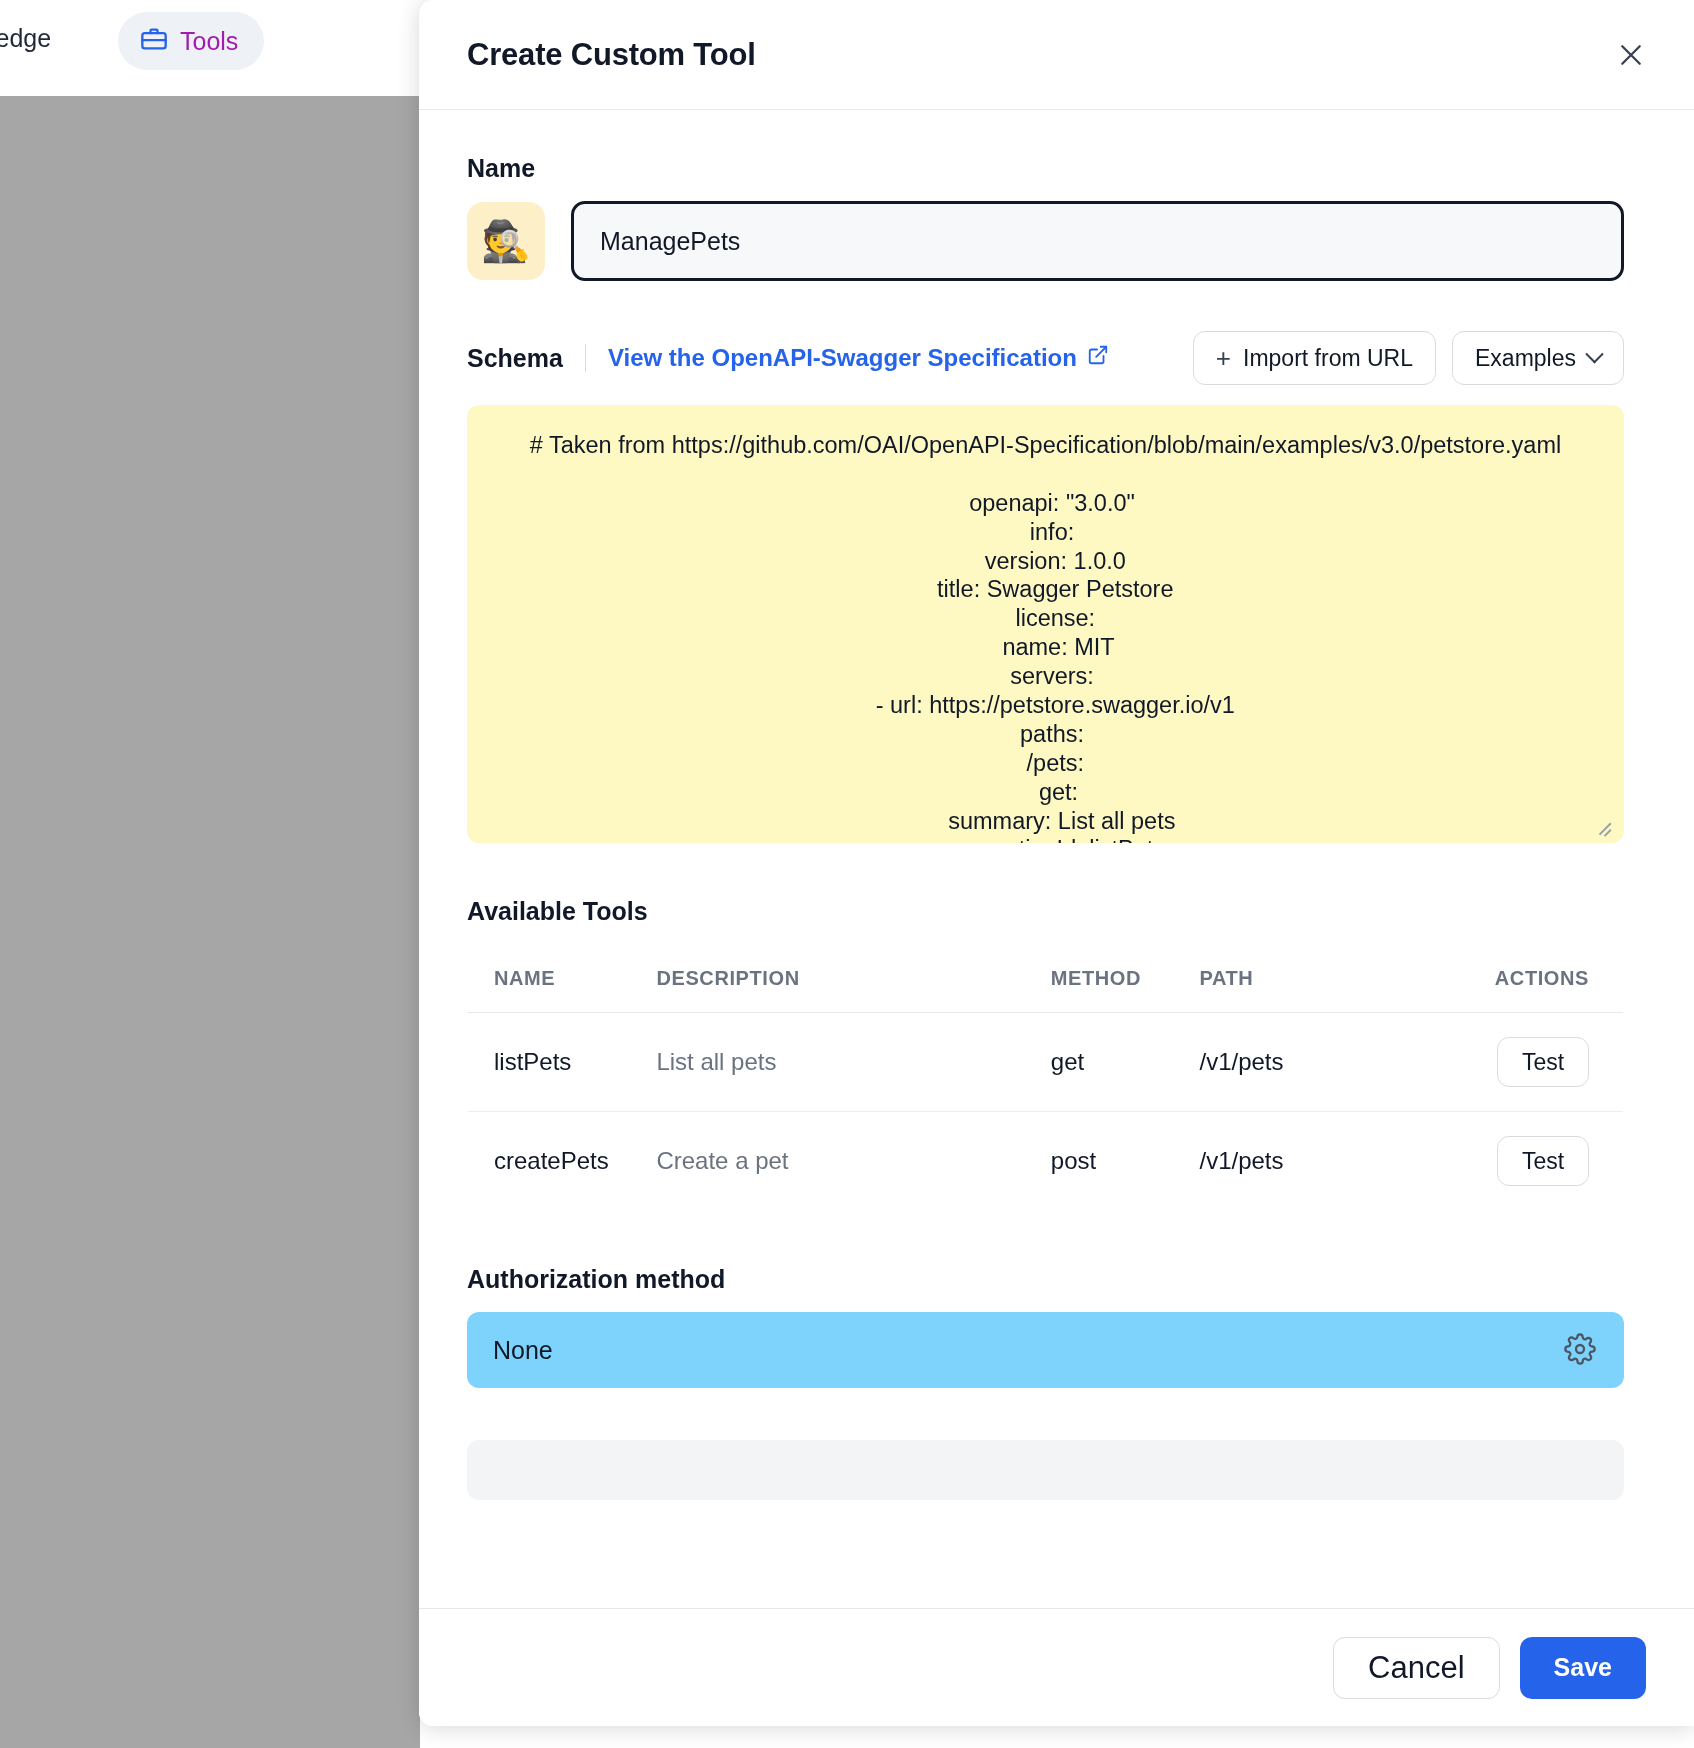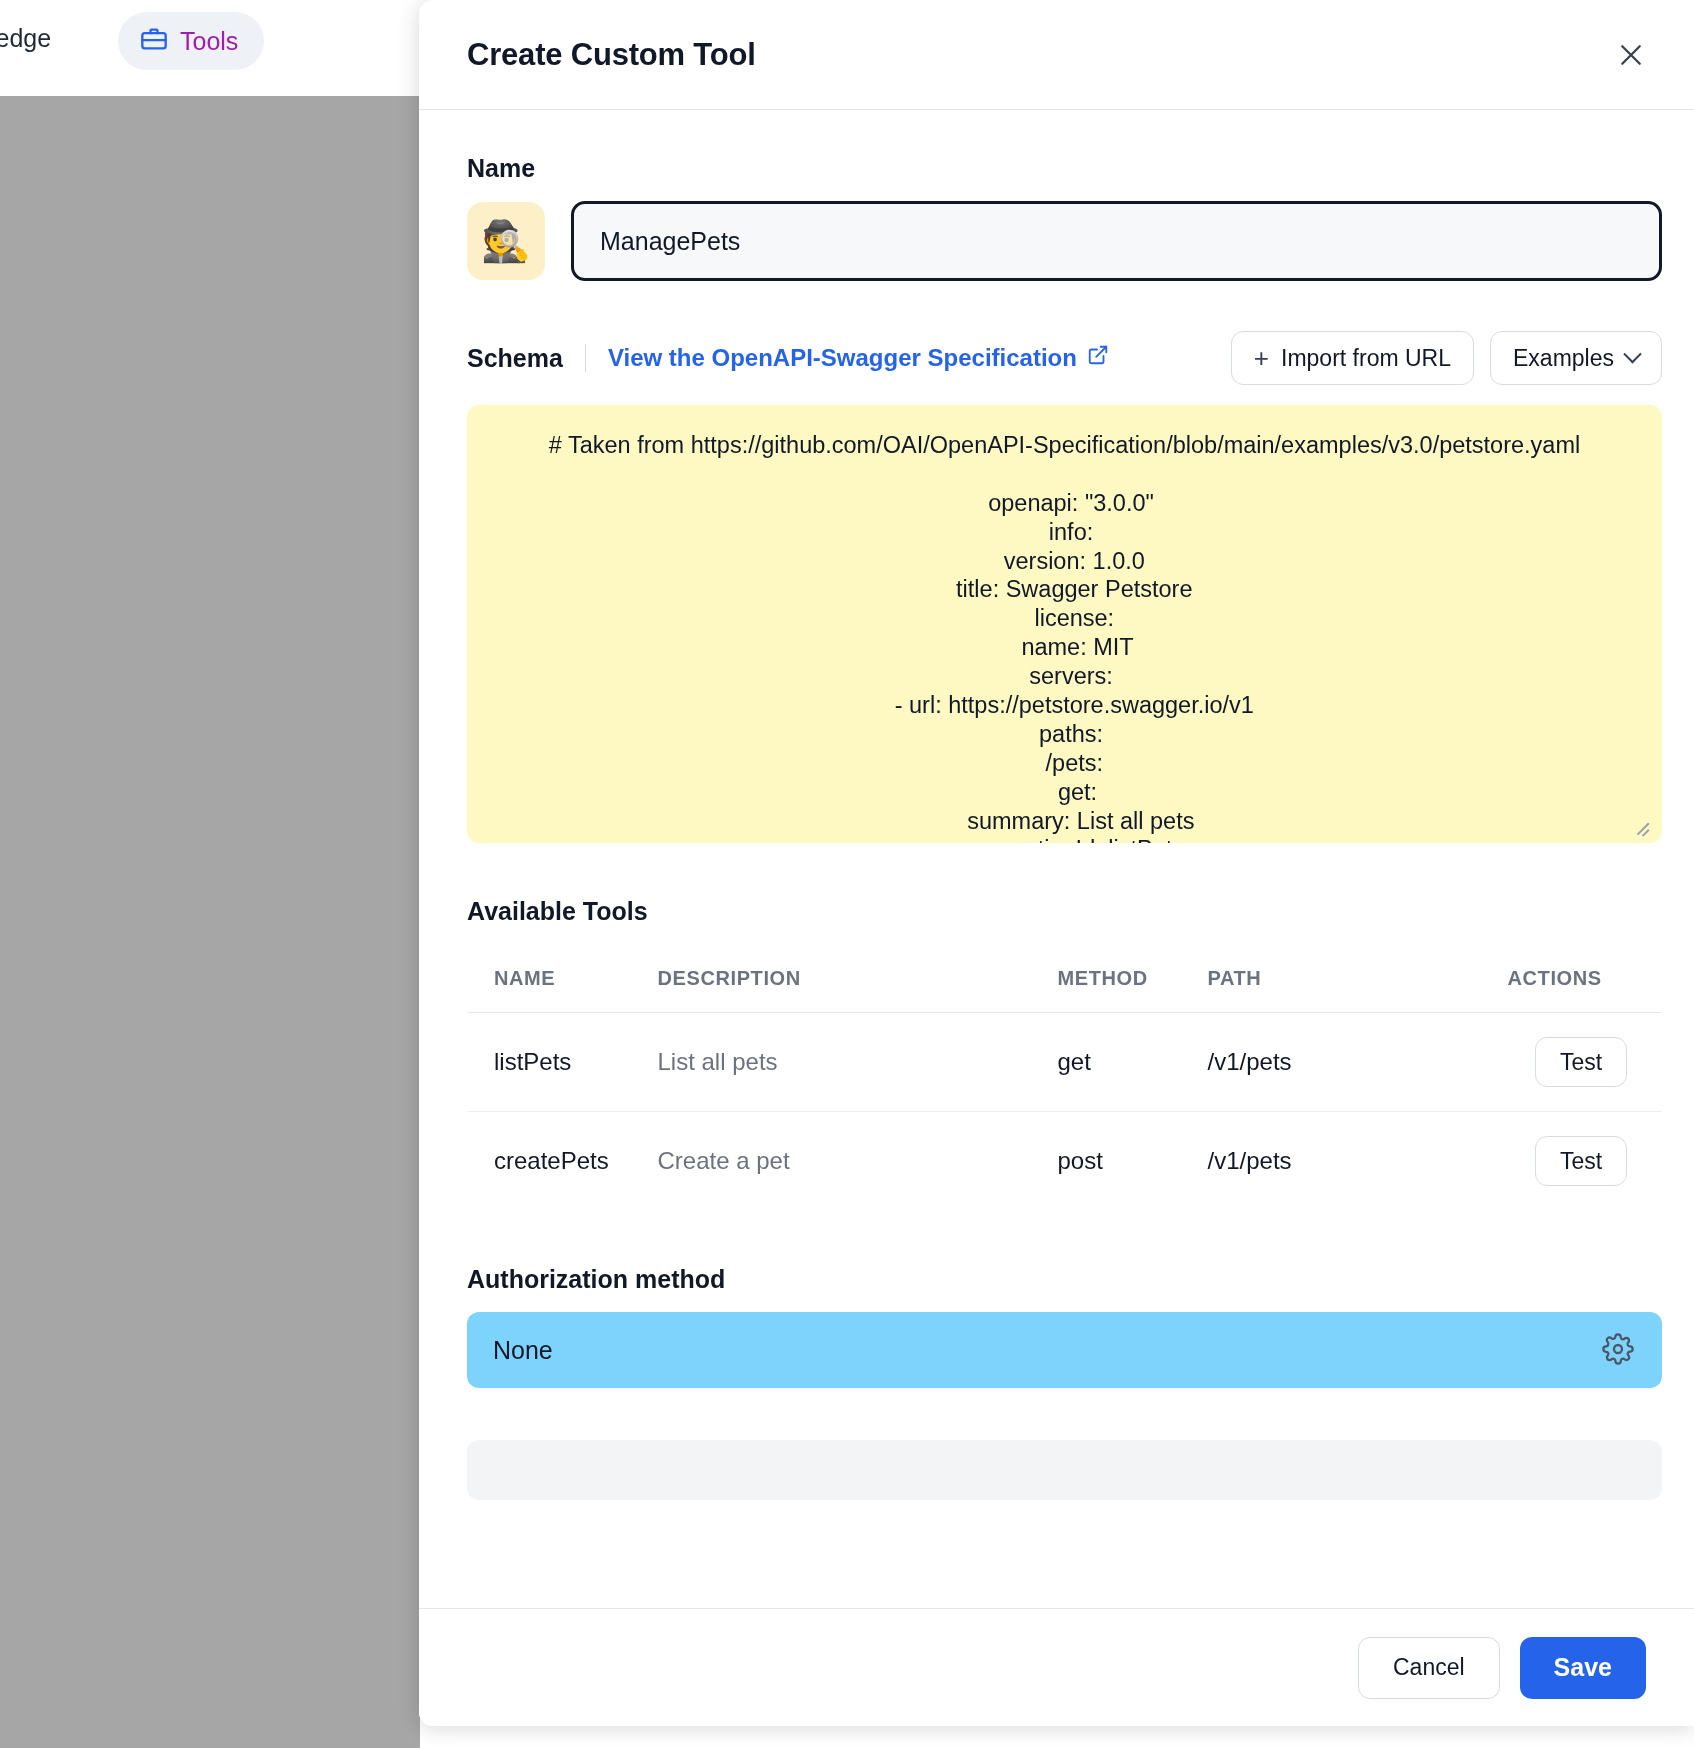--- a/index.html
+++ b/index.html
@@ -71,21 +71,21 @@
   .close-btn {
     position: absolute; right: 42px; top: 34px;
     width: 42px; height: 42px;
     display: flex; align-items: center; justify-content: center;
     cursor: pointer; color: #374151;
   }
   .close-btn svg { display:block; }
 
   .modal-body {
     flex: 1 1 auto;
-    padding: 44px 32px 0 48px;
+    padding: 44px 70px 0 48px;
     overflow: hidden;
     position: relative;
   }
 
   .section-label {
     font-size: 25px; font-weight: 700; color: #111827;
     margin: 0 0 18px 0;
   }
 
   
@@ -242,21 +242,21 @@
     height: 118px;
     border-top: 1px solid #e6e8eb;
     display: flex; align-items: center; justify-content: flex-end;
     gap: 20px;
     padding: 0 48px;
     background: #fff;
   }
   .btn-cancel {
     height: 62px; padding: 0 34px;
     border: 1px solid #d8dbe0; border-radius: 12px;
-    background: #fff; color: #111827; font-size: 23px; font-weight: 500;
+    background: #fff; color: #111827; font-size: 31px; font-weight: 500;
     cursor: pointer;
     font-family: "Liberation Sans", sans-serif;
     text-align: center;
   }
   .btn-save {
     height: 62px; padding: 0 34px;
     border: none; border-radius: 12px;
     background: #2563eb; color: #fff; font-size: 25px; font-weight: 700;
     cursor: pointer;
     font-family: "Liberation Sans", sans-serif;

